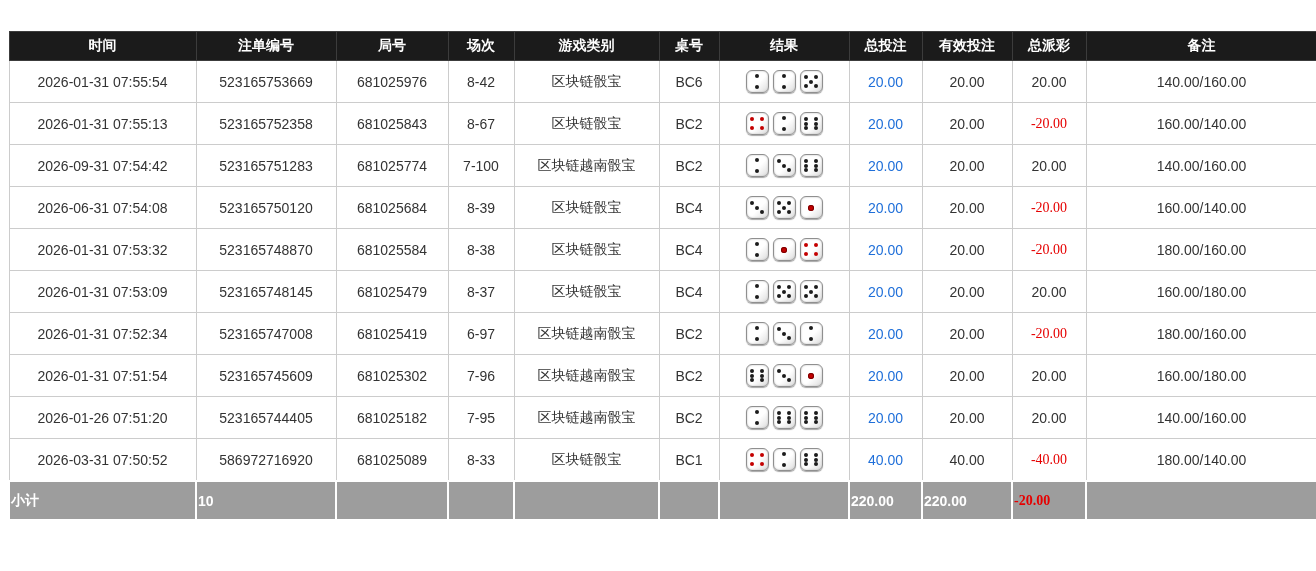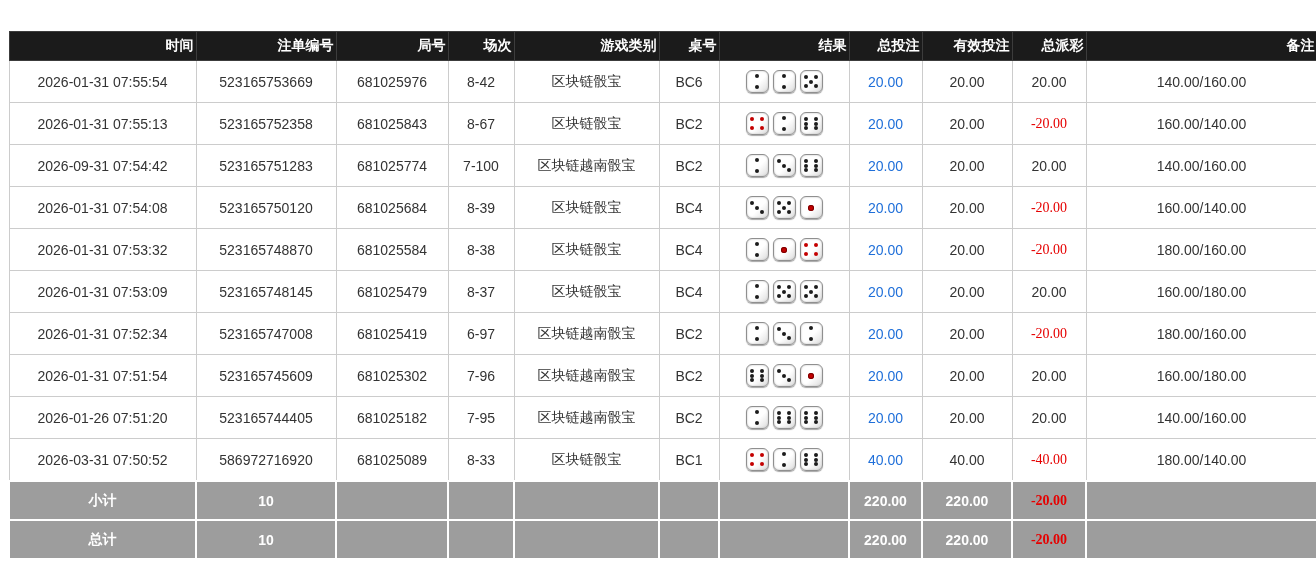--- a/index.html
+++ b/index.html
@@ -1,22 +1,22 @@
 <!DOCTYPE html>
 <html lang="zh"><head>
 <meta charset="utf-8">
 <style>
   html,body{margin:0;padding:0;background:#ffffff;font-family:"Liberation Sans","DejaVu Sans",sans-serif;}
   .page{width:1316px;height:571px;overflow:hidden;background:#fff;}
   table.records{border-collapse:collapse;table-layout:fixed;width:1308px;margin:31px 0 0 8px;font-size:14px;color:#333;}
-  thead th{background:#1b1b1b;color:#fff;font-weight:bold;height:28px;border:1px solid #3c3c3c;text-align:right;padding:0 2px;}
+  thead th{background:#1b1b1b;color:#fff;font-weight:bold;height:28px;border:1px solid #3c3c3c;text-align:center;padding:0 2px;}
   tbody td{background:#fff;border:1px solid #cccccc;height:41px;text-align:center;padding:0 2px;white-space:nowrap;overflow:hidden;}
   tbody td.blue{color:#1f6fd9;cursor:pointer;}
   td.neg{color:#e60000;font-family:Liberation Serif, serif;}
-  tfoot td{background:#9d9d9d;color:#ffffff;font-weight:bold;border:2px solid #ffffff;height:35px;text-align:center;}
+  tfoot td{background:#9d9d9d;color:#ffffff;font-weight:bold;border:2px solid #ffffff;height:35px;}
   tfoot td.neg{color:#e60000;}
   
   .dice-cell{padding:0;}
   .die{position:relative;display:inline-block;width:21px;height:21px;margin:0 2px;vertical-align:middle;
        background:linear-gradient(135deg,#ffffff 55%,#dddddd 100%);
        border:1px solid #8f8f8f;border-radius:6px;box-shadow:0 1px 1px rgba(0,0,0,.35), inset 0 0 2px #bbb;}
   .pip{position:absolute;width:4px;height:4px;border-radius:50%;background:#1c1c1c;transform:translate(-50%,-50%);}
   .die.red .pip{background:#c40000;}
   .pip.tl{left:28%;top:28%}.pip.tc{left:50%;top:26%}.pip.tr{left:72%;top:28%}
   .pip.ml{left:28%;top:50%}.pip.c{left:50%;top:50%}.pip.mr{left:72%;top:50%}
@@ -93,21 +93,21 @@
     <td>7-100</td>
     <td>区块链越南骰宝</td>
     <td>BC2</td>
     <td class="dice-cell"><span class="die"><span class="pip tc"></span><span class="pip bc"></span></span><span class="die"><span class="pip tl"></span><span class="pip c"></span><span class="pip br"></span></span><span class="die"><span class="pip tl"></span><span class="pip tr"></span><span class="pip ml"></span><span class="pip mr"></span><span class="pip bl"></span><span class="pip br"></span></span></td>
     <td class="blue">20.00</td>
     <td>20.00</td>
     <td>20.00</td>
     <td>140.00/160.00</td>
   </tr>
         <tr>
-    <td>2026-01-31 07:54:08</td>
+    <td>2026-06-31 07:54:08</td>
     <td>523165750120</td>
     <td>681025684</td>
     <td>8-39</td>
     <td>区块链骰宝</td>
     <td>BC4</td>
     <td class="dice-cell"><span class="die"><span class="pip tl"></span><span class="pip c"></span><span class="pip br"></span></span><span class="die"><span class="pip tl"></span><span class="pip tr"></span><span class="pip c"></span><span class="pip bl"></span><span class="pip br"></span></span><span class="die red"><span class="pip c"></span></span></td>
     <td class="blue">20.00</td>
     <td>20.00</td>
     <td class="neg">-20.00</td>
     <td>160.00/140.00</td>
@@ -198,28 +198,15 @@
     <td></td>
     <td></td>
     <td></td>
     <td></td>
     <td></td>
     <td>220.00</td>
     <td>220.00</td>
     <td class="neg">-20.00</td>
     <td></td>
   </tr>
-        <tr>
-    <td>总计</td>
-    <td>10</td>
-    <td></td>
-    <td></td>
-    <td></td>
-    <td></td>
-    <td></td>
-    <td>220.00</td>
-    <td>220.00</td>
-    <td class="neg">-20.00</td>
-    <td></td>
-  </tr>
       </tfoot>
   </table>
 </div>
 
 </body></html>

